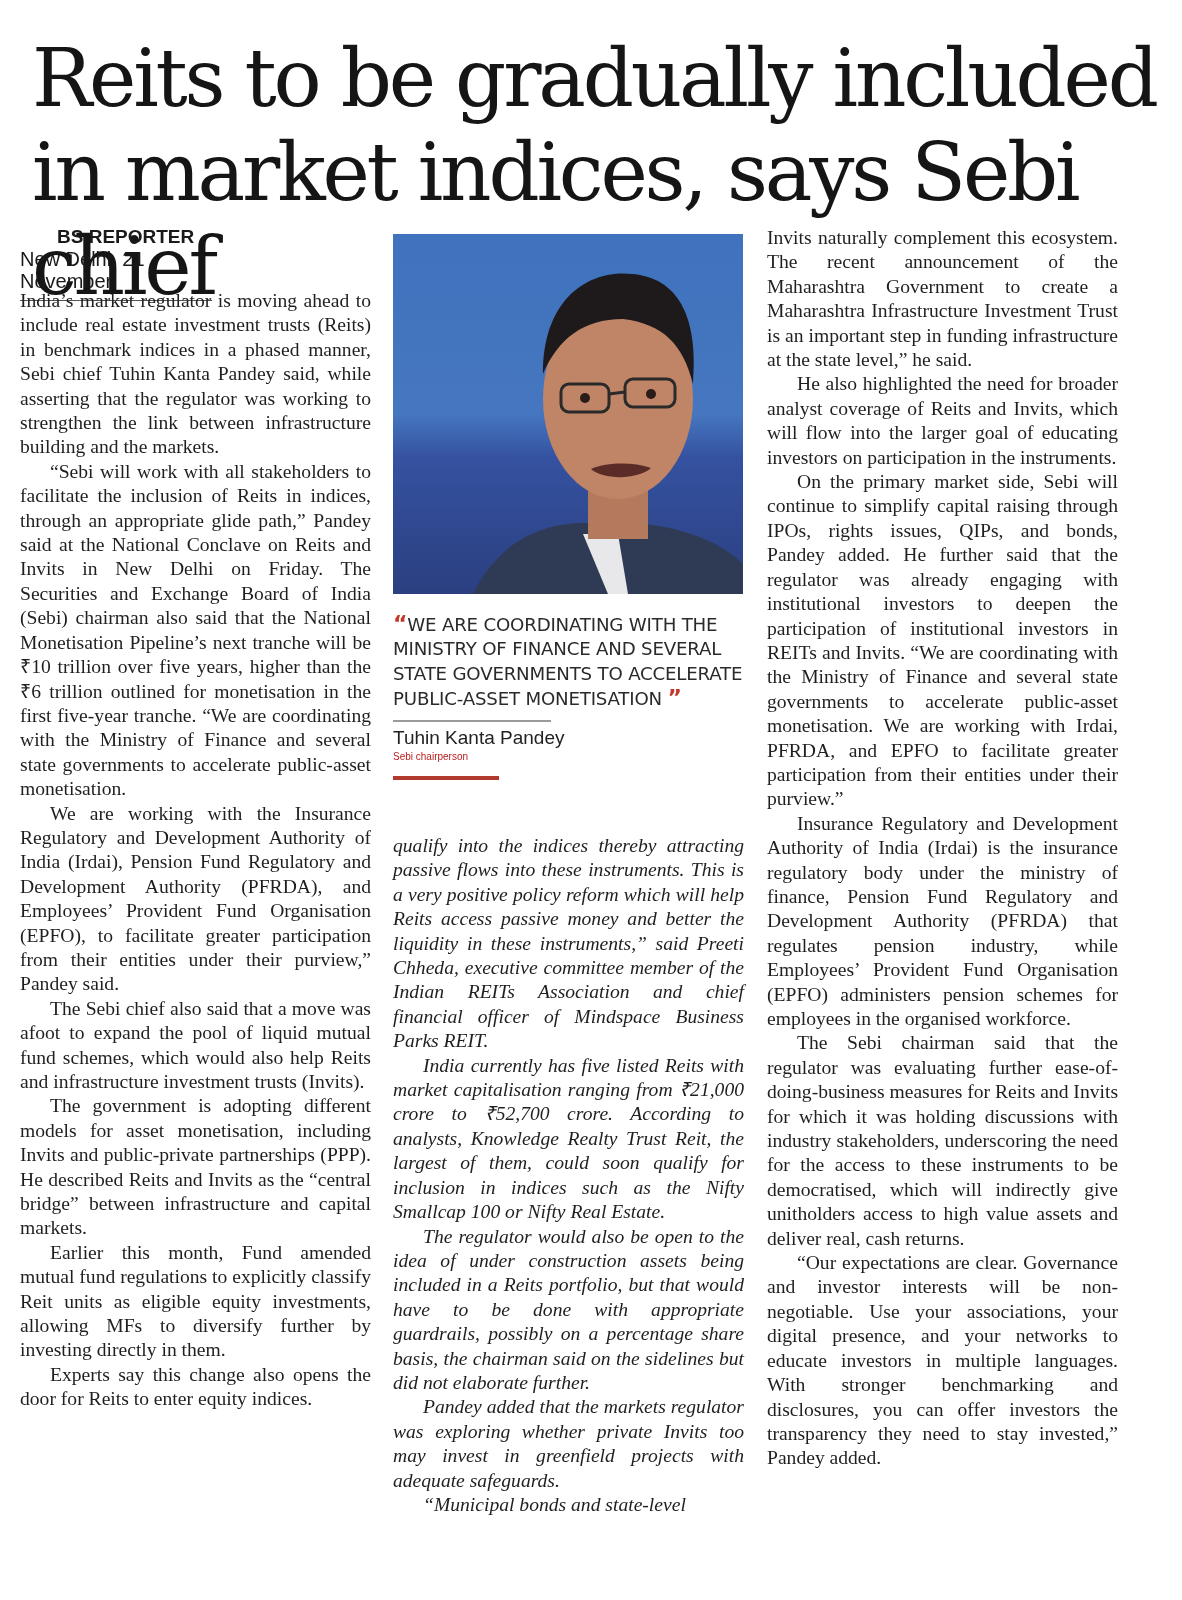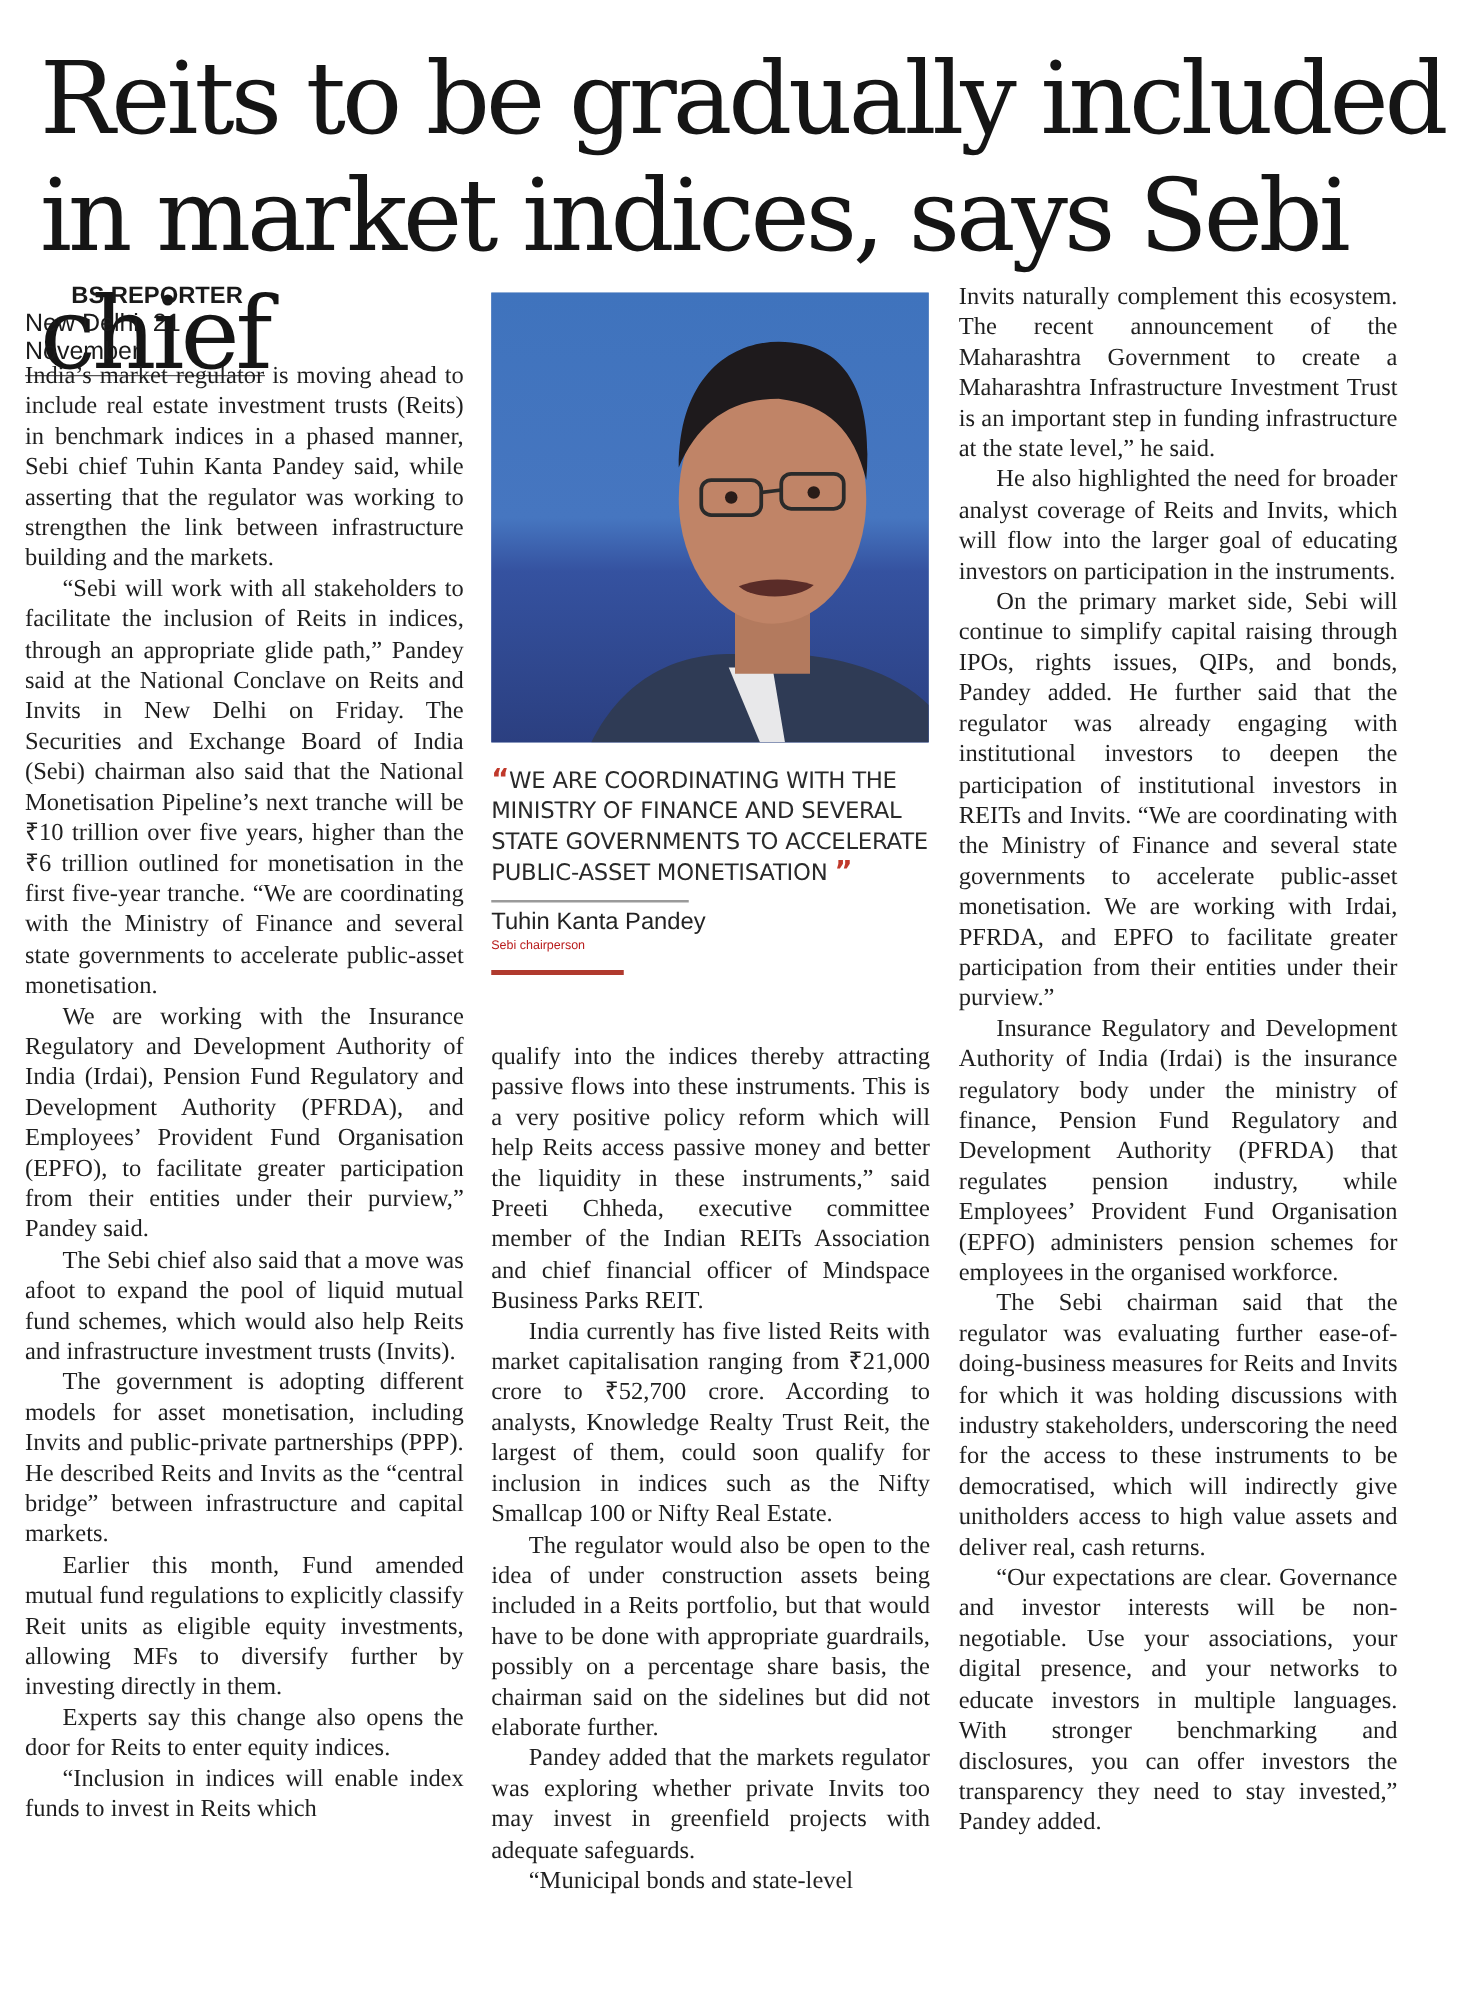--- a/index.html
+++ b/index.html
@@ -14,21 +14,21 @@
   .byline .reporter { font-weight: bold; font-size: 19px; line-height: 22px; margin-left: 37px; }
   .byline .dateline { font-size: 20px; line-height: 22px; padding-bottom: 8px; border-bottom: 1px solid #555; width: 192px; }
   .col {
     position: absolute; font-family: "Liberation Serif", serif;
     font-size: 19.6px; line-height: 24.4px; text-align: justify;
     color: #1f1f1f;
   }
   .col p { margin: 0; text-indent: 30px; }
   .col p.noindent { text-indent: 0; }
   .col1 { left: 20px; top: 289px; width: 351px; }
-  .col2 { left: 393px; top: 834px; width: 351px; }
+  .col2 { left: 393px; top: 834px; width: 351px; font-style: italic; }
   .col3 { left: 767px; top: 226px; width: 351px; }
   .photo {
     position: absolute; left: 393px; top: 234px; width: 350px; height: 360px;
     overflow: hidden;
     background: linear-gradient(180deg, #3d6fb7 0%, #4a78c0 40%, #3c5fa9 58%, #2e4a8e 100%);
   }
   .photo svg { width: 100%; height: 100%; display: block; }
   .pullquote { position: absolute; left: 393px; top: 612px; width: 350px; font-family: "DejaVu Sans", sans-serif; }
   .pullquote .qtext {
     font-size: 18.2px; line-height: 24.4px; color: #2a2a2a; letter-spacing: -0.2px;
@@ -50,21 +50,20 @@
 </div>
 
 <div class="col col1">
   <p class="noindent">India’s market regulator is moving ahead to include real estate investment trusts (Reits) in benchmark indices in a phased manner, Sebi chief Tuhin Kanta Pandey said, while asserting that the regulator was working to strengthen the link between infrastructure building and the markets.</p>
   <p>“Sebi will work with all stakeholders to facilitate the inclusion of Reits in indices, through an appropriate glide path,” Pandey said at the National Conclave on Reits and Invits in New Delhi on Friday. The Securities and Exchange Board of India (Sebi) chairman also said that the National Monetisation Pipeline’s next tranche will be ₹10 trillion over five years, higher than the ₹6 trillion outlined for monetisation in the first five-year tranche. “We are coordinating with the Ministry of Finance and several state governments to accelerate public-asset monetisation.</p>
   <p>We are working with the Insurance Regulatory and Development Authority of India (Irdai), Pension Fund Regulatory and Development Authority (PFRDA), and Employees’ Provident Fund Organisation (EPFO), to facilitate greater participation from their entities under their purview,” Pandey said.</p>
   <p>The Sebi chief also said that a move was afoot to expand the pool of liquid mutual fund schemes, which would also help Reits and infrastructure investment trusts (Invits).</p>
   <p>The government is adopting different models for asset monetisation, including Invits and public-private partnerships (PPP). He described Reits and Invits as the “central bridge” between infrastructure and capital markets.</p>
   <p>Earlier this month, Fund amended mutual fund regulations to explicitly classify Reit units as eligible equity investments, allowing MFs to diversify further by investing directly in them.</p>
   <p>Experts say this change also opens the door for Reits to enter equity indices.</p>
-  <p>“Inclusion in indices will enable index funds to invest in Reits which</p>
 </div>
 
 <div class="photo">
   <svg viewBox="0 0 350 360" preserveAspectRatio="none">
     <defs>
       <linearGradient id="bg" x1="0" y1="0" x2="0" y2="1">
         <stop offset="0" stop-color="#3f73bd"></stop>
         <stop offset="0.5" stop-color="#4676c0"></stop>
         <stop offset="0.62" stop-color="#3552a0"></stop>
         <stop offset="1" stop-color="#2b3f80"></stop>

